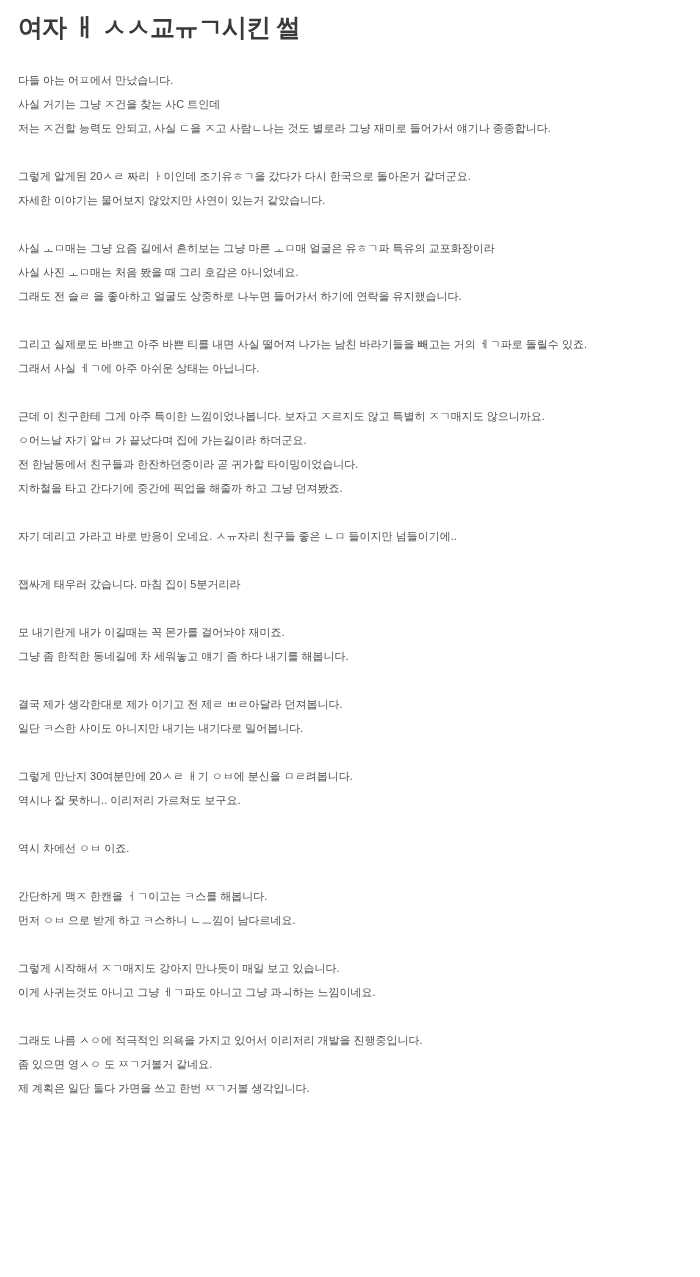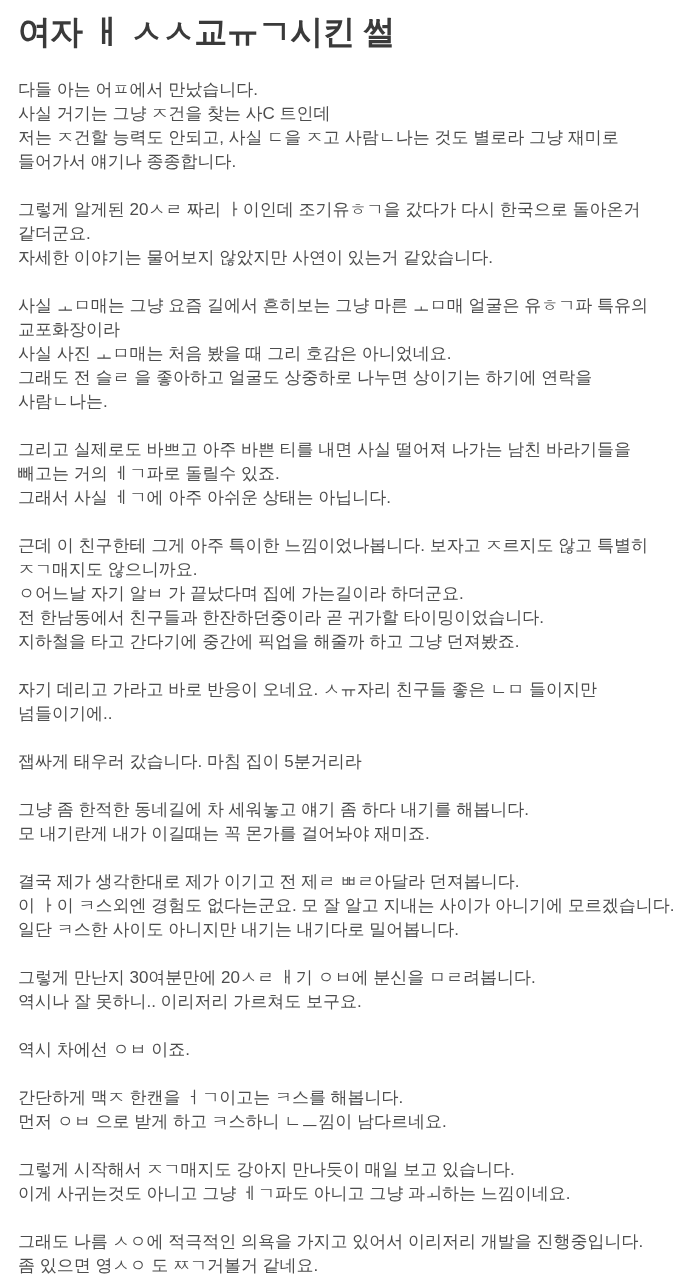--- a/index.html
+++ b/index.html
@@ -12,35 +12,35 @@
     min-height: 1277px;
     box-sizing: border-box;
     font-family: "Liberation Sans", "DejaVu Sans", sans-serif;
     color: #4c4c4c;
   }
   .post {
     padding: 12px 20px 10px 18px;
   }
   .post-title {
     margin: 0 0 26px 0;
-    font-size: 33px;
+    font-size: 25px;
     font-weight: bold;
     color: #3a3a3a;
     letter-spacing: -1px;
     line-height: 1.2;
   }
   .para {
     margin: 0 0 24px 0;
   }
   .para:last-child {
     margin-bottom: 0;
   }
   .para p {
     margin: 0;
-    font-size: 17px;
+    font-size: 11px;
     line-height: 24px;
     color: #4c4c4c;
     word-break: keep-all;
   }
 </style>
 </head>
 <body>
 
 <div class="post">
   <h1 class="post-title">여자 ㅐ ㅅㅅ교ㅠㄱ시킨 썰</h1>
@@ -52,21 +52,21 @@
   </div>
 
   <div class="para">
     <p>그렇게 알게된 20ㅅㄹ 짜리 ㅏ이인데 조기유ㅎㄱ을 갔다가 다시 한국으로 돌아온거 같더군요.</p>
     <p>자세한 이야기는 물어보지 않았지만 사연이 있는거 같았습니다.</p>
   </div>
 
   <div class="para">
     <p>사실 ㅗㅁ매는 그냥 요즘 길에서 흔히보는 그냥 마른 ㅗㅁ매 얼굴은 유ㅎㄱ파 특유의 교포화장이라</p>
     <p>사실 사진 ㅗㅁ매는 처음 봤을 때 그리 호감은 아니었네요.</p>
-    <p>그래도 전 슬ㄹ 을 좋아하고 얼굴도 상중하로 나누면 상이기는 하기에 연락을 사람ㄴ나는.</p>
+    <p>그래도 전 슬ㄹ 을 좋아하고 얼굴도 상중하로 나누면 들어가서 하기에 연락을 유지했습니다.</p>
   </div>
 
   <div class="para">
     <p>그리고 실제로도 바쁘고 아주 바쁜 티를 내면 사실 떨어져 나가는 남친 바라기들을 빼고는 거의  ㅔㄱ파로 돌릴수 있죠.</p>
     <p>그래서 사실  ㅔㄱ에 아주 아쉬운 상태는 아닙니다.</p>
   </div>
 
   <div class="para">
     <p>근데 이 친구한테 그게 아주 특이한 느낌이었나봅니다. 보자고 ㅈ르지도 않고 특별히 ㅈㄱ매지도 않으니까요.</p>
     <p>ㅇ어느날 자기 알ㅂ 가 끝났다며 집에 가는길이라 하더군요.</p>
@@ -76,27 +76,26 @@
 
   <div class="para">
     <p>자기 데리고 가라고 바로 반응이 오네요. ㅅㅠ자리 친구들 좋은 ㄴㅁ 들이지만 넘들이기에..</p>
   </div>
 
   <div class="para">
     <p>잽싸게 태우러 갔습니다. 마침 집이 5분거리라</p>
   </div>
 
   <div class="para">
+    <p>모 내기란게 내가 이길때는 꼭 몬가를 걸어놔야 재미죠.</p>
     <p>그냥 좀 한적한 동네길에 차 세워놓고 얘기 좀 하다 내기를 해봅니다.</p>
-    <p>모 내기란게 내가 이길때는 꼭 몬가를 걸어놔야 재미죠.</p>
   </div>
 
   <div class="para">
     <p>결국 제가 생각한대로 제가 이기고 전 제ㄹ ㅃㄹ아달라 던져봅니다.</p>
-    <p>이  ㅏ이 ㅋ스외엔 경험도 없다는군요. 모 잘 알고 지내는 사이가 아니기에 모르겠습니다.</p>
     <p>일단 ㅋ스한 사이도 아니지만 내기는 내기다로 밀어봅니다.</p>
   </div>
 
   <div class="para">
     <p>그렇게 만난지 30여분만에 20ㅅㄹ  ㅐ기 ㅇㅂ에 분신을 ㅁㄹ려봅니다.</p>
     <p>역시나 잘 못하니.. 이리저리 가르쳐도 보구요.</p>
   </div>
 
   <div class="para">
     <p>역시 차에선 ㅇㅂ 이죠.</p>

